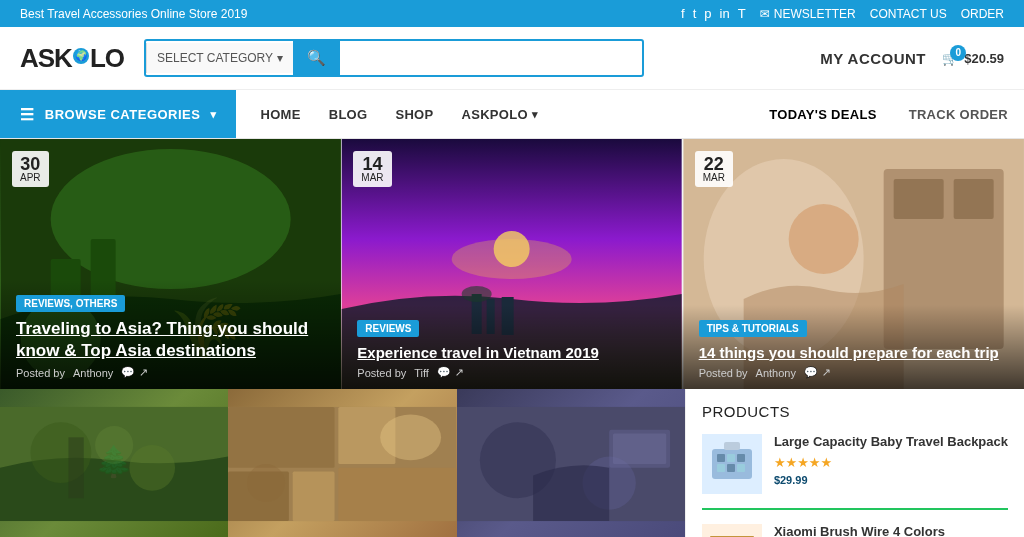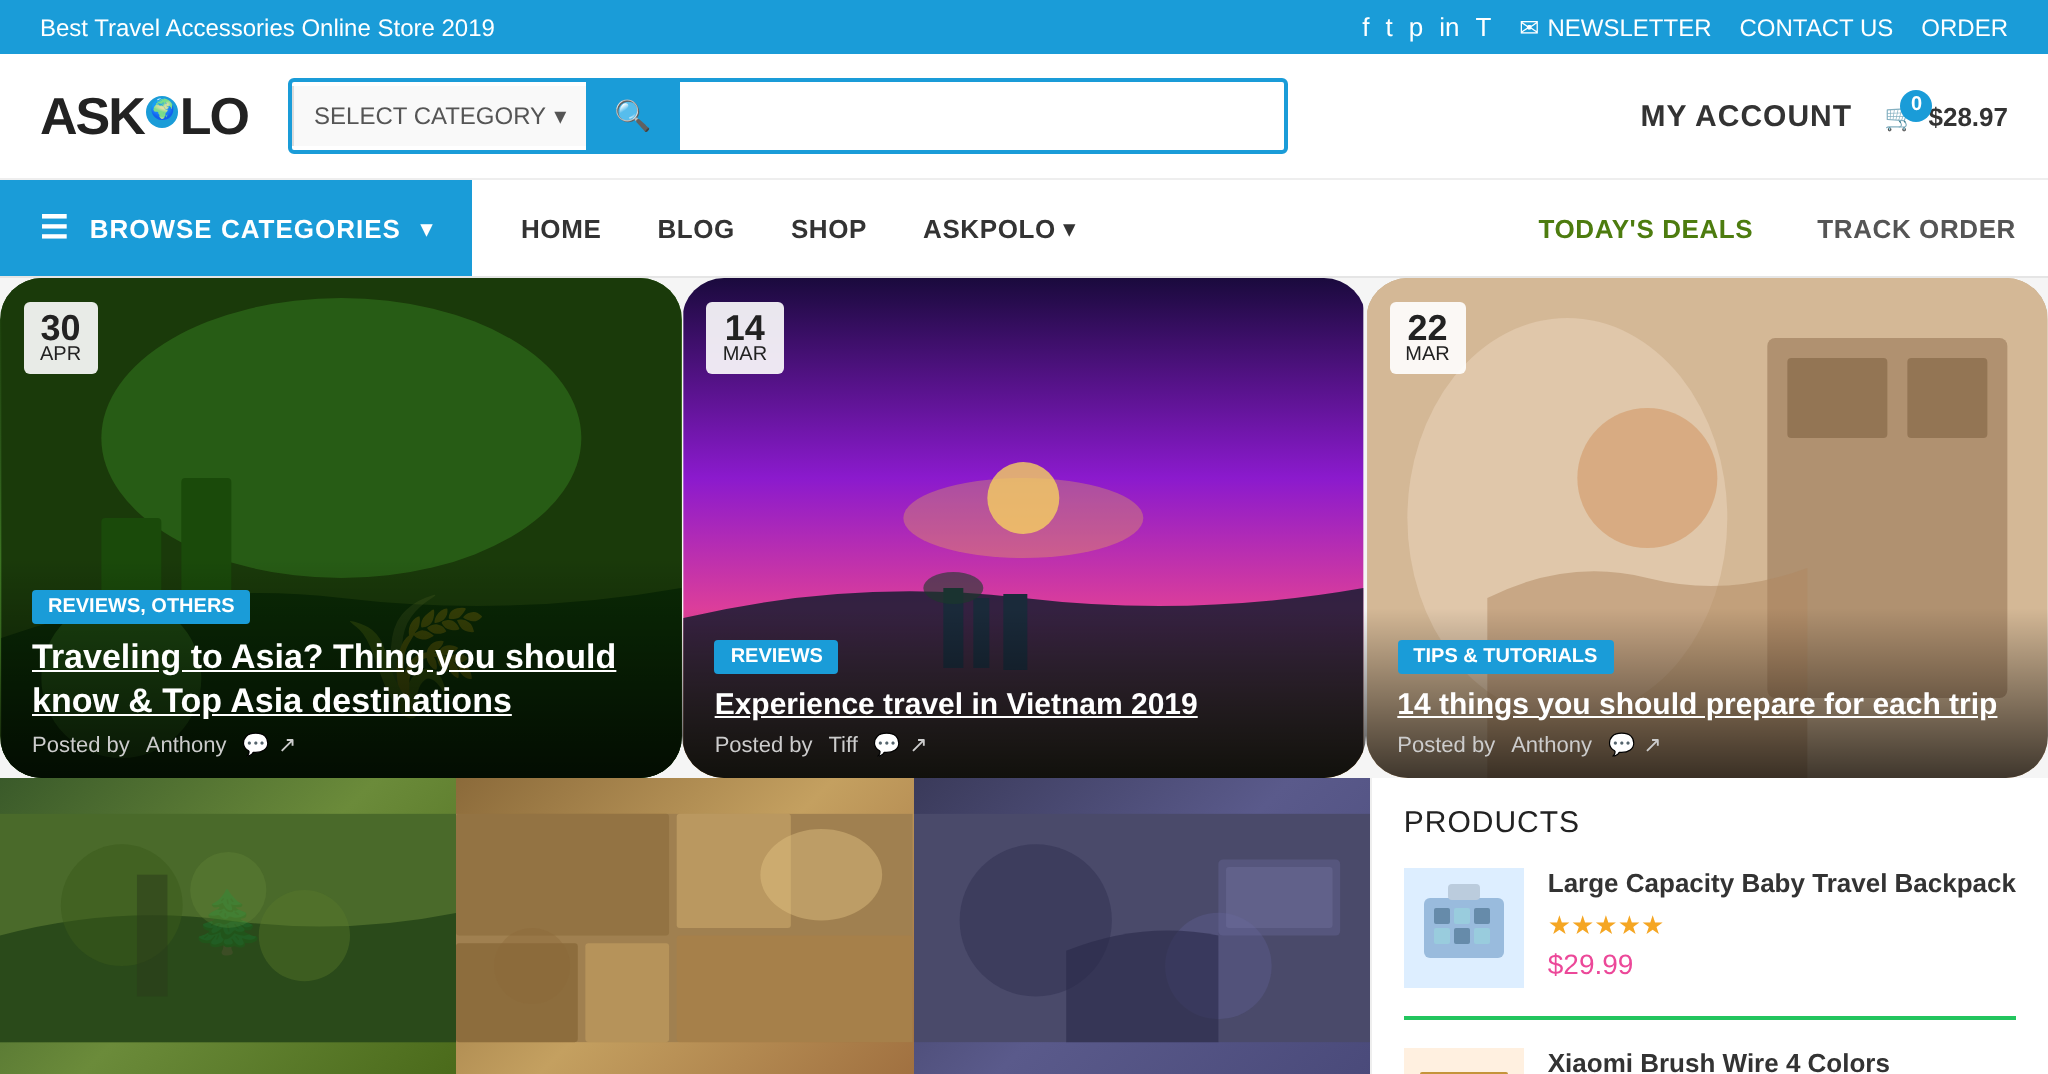--- a/index.html
+++ b/index.html
@@ -187,39 +187,38 @@
       gap: 0;
       height: 48px;
     }
     .nav-right-link {
       padding: 0 16px;
       height: 48px;
       display: flex;
       align-items: center;
       font-size: 13px;
       font-weight: bold;
-      color: #4d7c0f;
+      color: #000000;
       cursor: pointer;
       text-transform: uppercase;
       letter-spacing: 0.3px;
     }
     .nav-right-link:last-child { color: #555; }
 
     
     .hero-grid {
       display: grid;
       grid-template-columns: 1fr 1fr 1fr;
       gap: 0;
       height: 250px;
     }
     .hero-card {
       position: relative;
       overflow: hidden;
       cursor: pointer;
-      border-radius: 21px;
     }
     .hero-card-overlay {
       position: absolute;
       bottom: 0;
       left: 0;
       right: 0;
       padding: 14px 16px 10px;
       background: linear-gradient(transparent, rgba(0,0,0,0.7));
     }
     .hero-date {
@@ -317,21 +316,21 @@
     }
     .product-info { flex: 1; }
     .product-name {
       font-size: 13px;
       font-weight: bold;
       color: #333;
       margin-bottom: 4px;
       line-height: 1.3;
     }
     .stars { color: #f5a623; font-size: 13px; margin-bottom: 4px; }
-    .product-price { color: #ec4899; font-size: 14px; font-weight: normal; }
+    .product-price { color: #0c4a6e; font-size: 11px; font-weight: bold; }
 
     .share-icons { display: flex; gap: 4px; align-items: center; }
   </style>
 </head>
 <body>
 
 <div class="top-bar">
   <div class="top-bar-left">Best Travel Accessories Online Store 2019</div>
   <div class="top-bar-right">
     <div class="top-bar-social">
@@ -364,21 +363,21 @@
     </div>
     <button class="search-btn">🔍</button>
   </div>
   <div class="header-right">
     <span class="my-account">MY ACCOUNT</span>
     <div class="cart-btn">
       <div class="cart-icon-wrap">
         <span>🛒</span>
         <span class="cart-badge">0</span>
       </div>
-      <span>$28.97</span>
+      <span>$20.59</span>
     </div>
   </div>
 </div>
 
 <div class="nav-bar">
   <div class="browse-btn">
     <span class="bars">☰</span>
     <span>BROWSE CATEGORIES</span>
     <span class="chevron">▾</span>
   </div>

